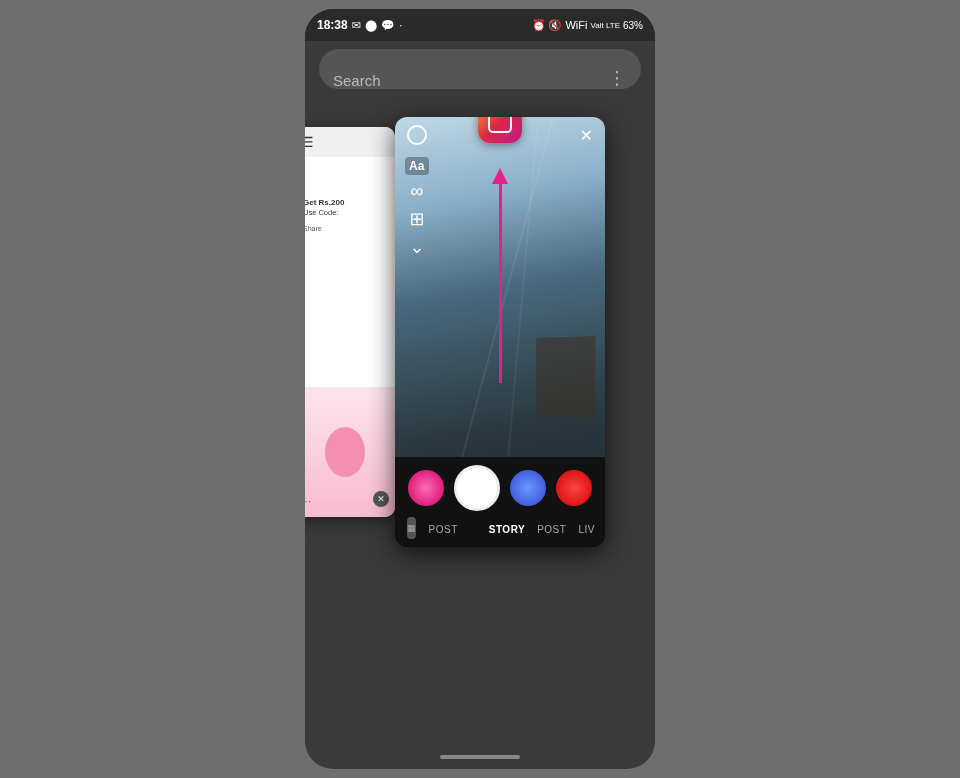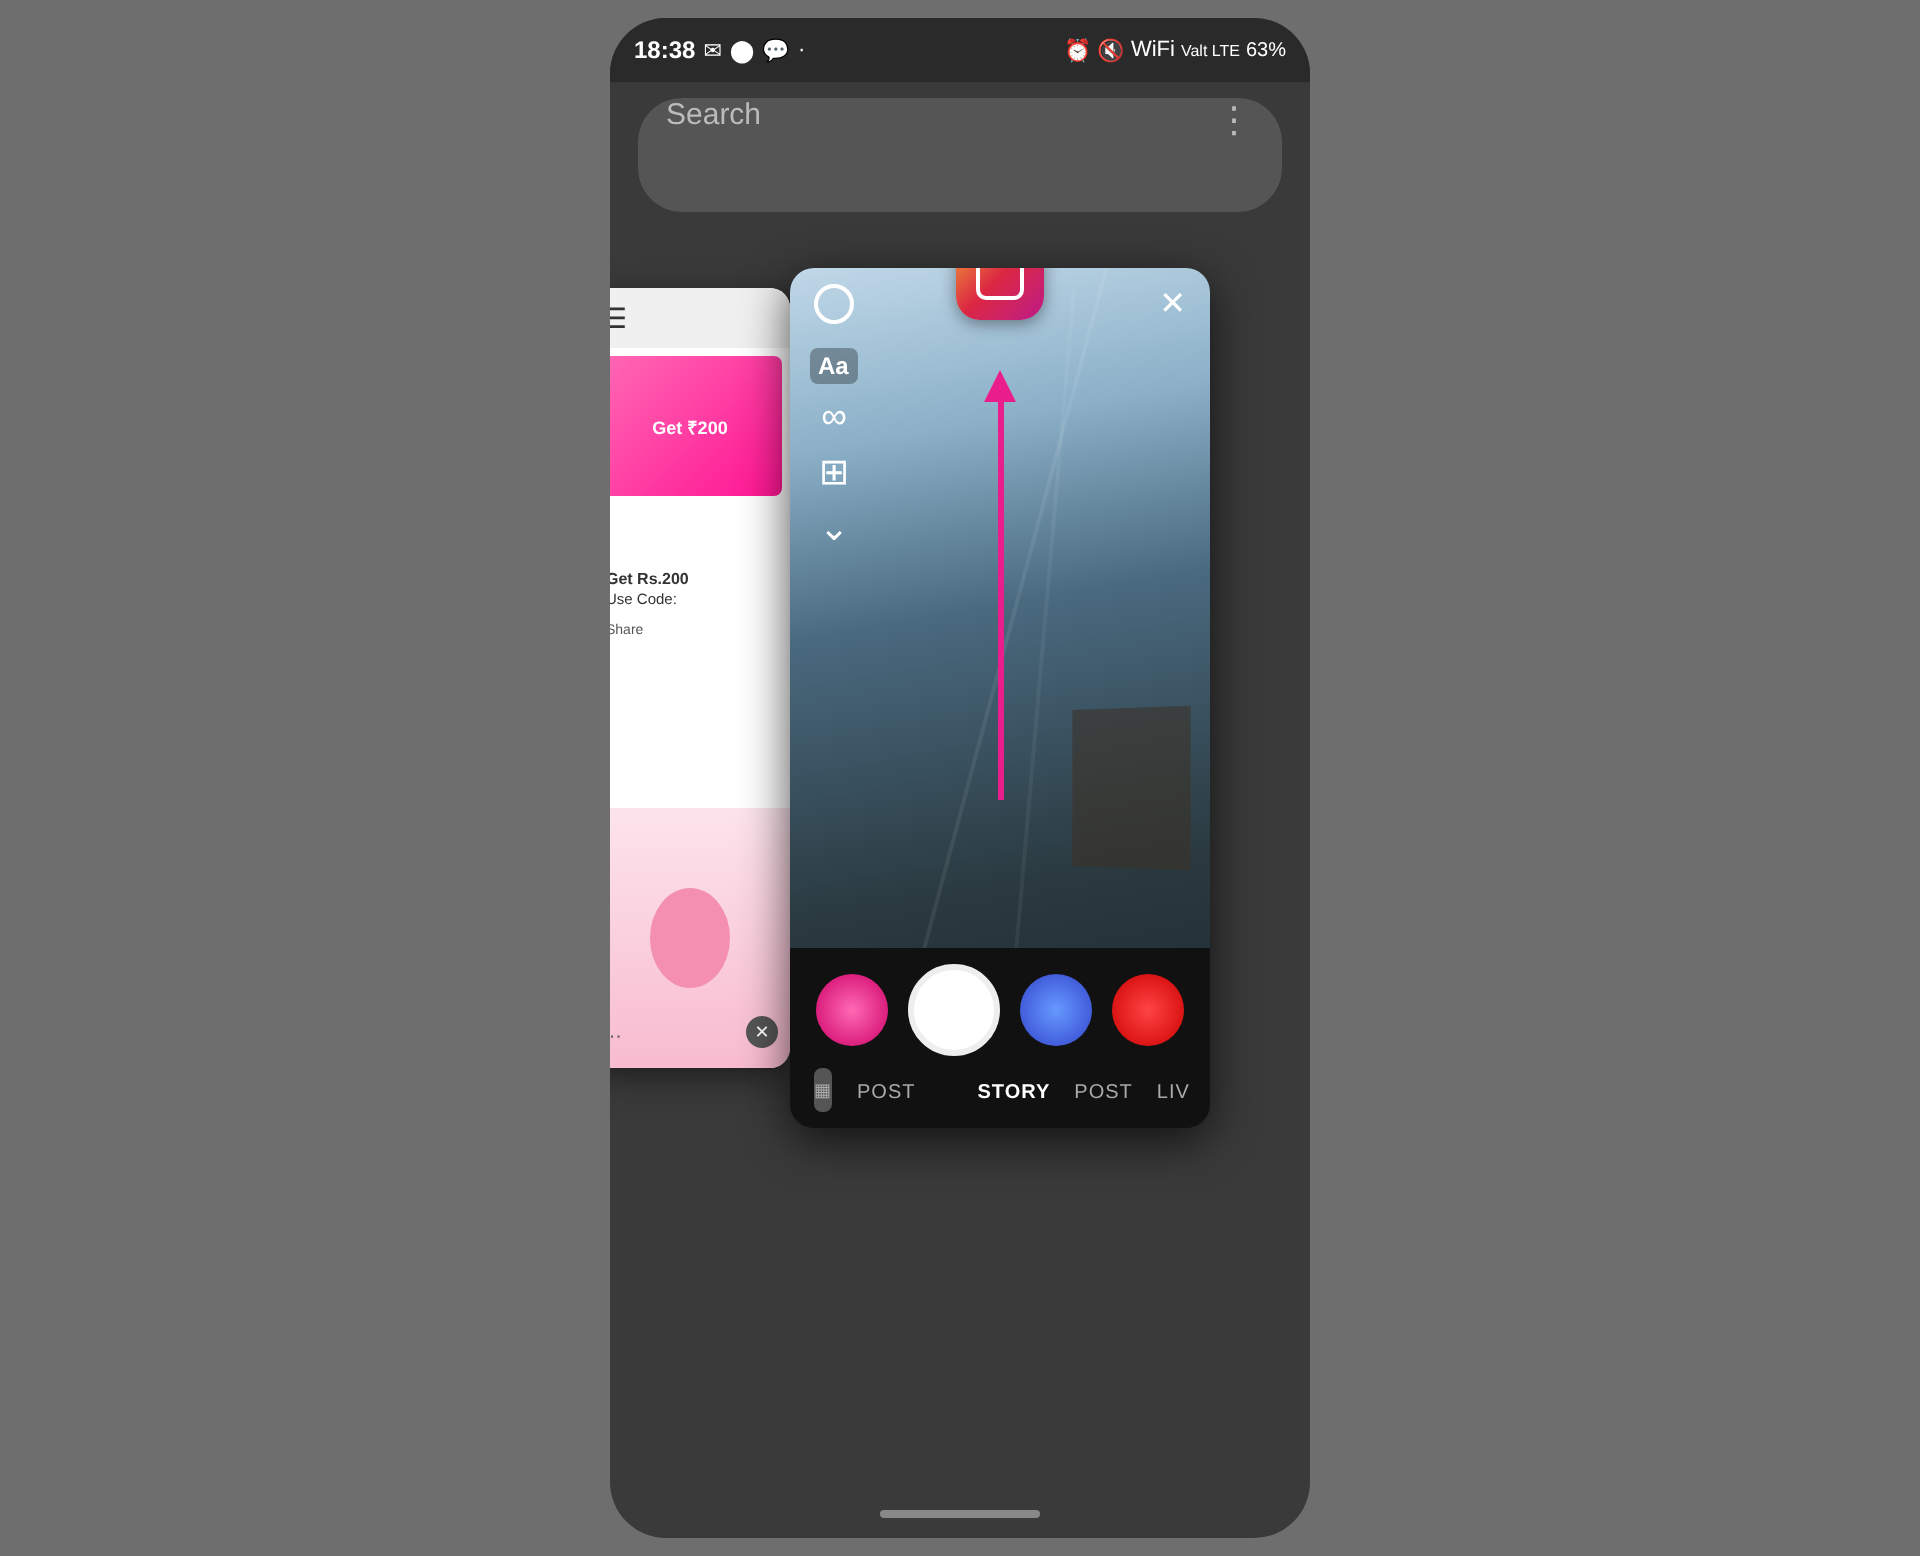--- a/index.html
+++ b/index.html
@@ -39,23 +39,23 @@
     }
     .status-left { display: flex; gap: 4px; align-items: center; }
     .status-right { display: flex; gap: 3px; align-items: center; }
     .status-time { font-weight: bold; font-size: 12px; }
 
     
     .search-bar {
       margin: 8px 14px;
       background: #555;
       border-radius: 22px;
-      height: 57px;
-      display: flex;
-      align-items: flex-start;
+      height: 40px;
+      display: flex;
+      align-items: flex-end;
       padding: 0 14px;
       justify-content: space-between;
       flex-shrink: 0;
     }
     .search-text {
       color: #bbb;
       font-size: 15px;
     }
     .search-dots {
       color: #bbb;
@@ -462,23 +462,20 @@
     <span class="search-dots">⋮</span>
   </div>
 
   <div class="recent-apps">
 
     <div class="side-card">
       <div class="side-card-header">
         <span class="hamburger">☰</span>
       </div>
       <div class="side-card-body">
-        <div class="side-card-banner">
-          <span>Get ₹200</span>
-        </div>
         <div class="side-card-promo">
           <div class="side-card-promo-bold">Get Rs.200</div>
           <div>Use Code:</div>
         </div>
         <div class="side-card-share">
           <span>Share</span>
         </div>
       </div>
       <div class="side-card-bottom-img">
         <div class="balloon-circle"></div>

